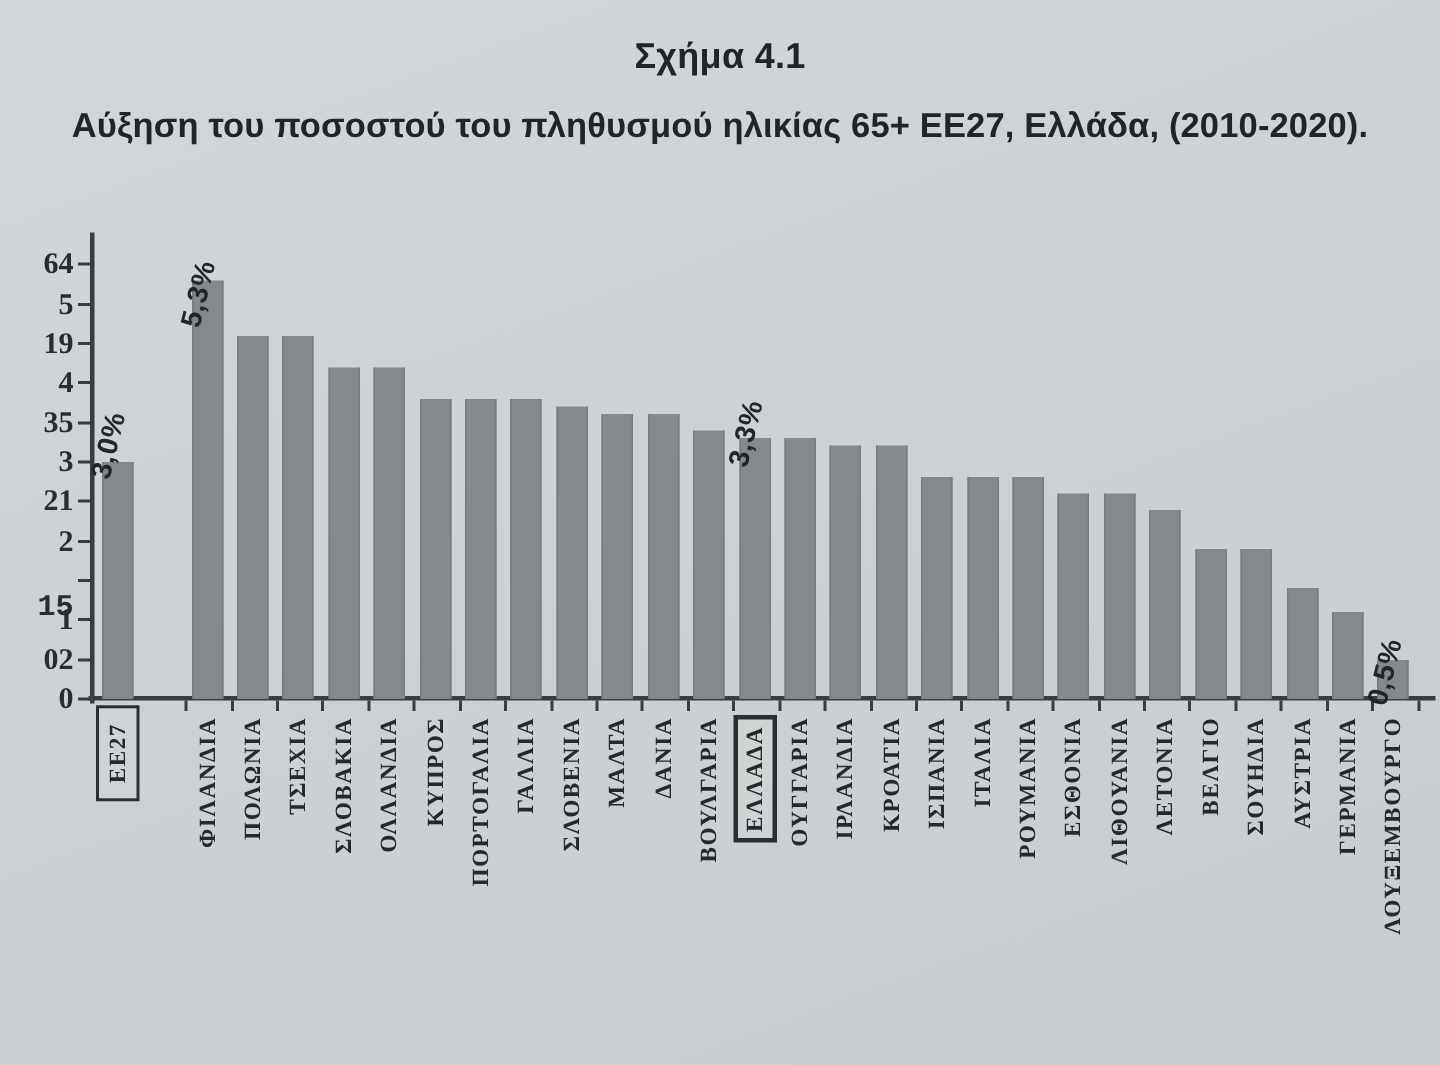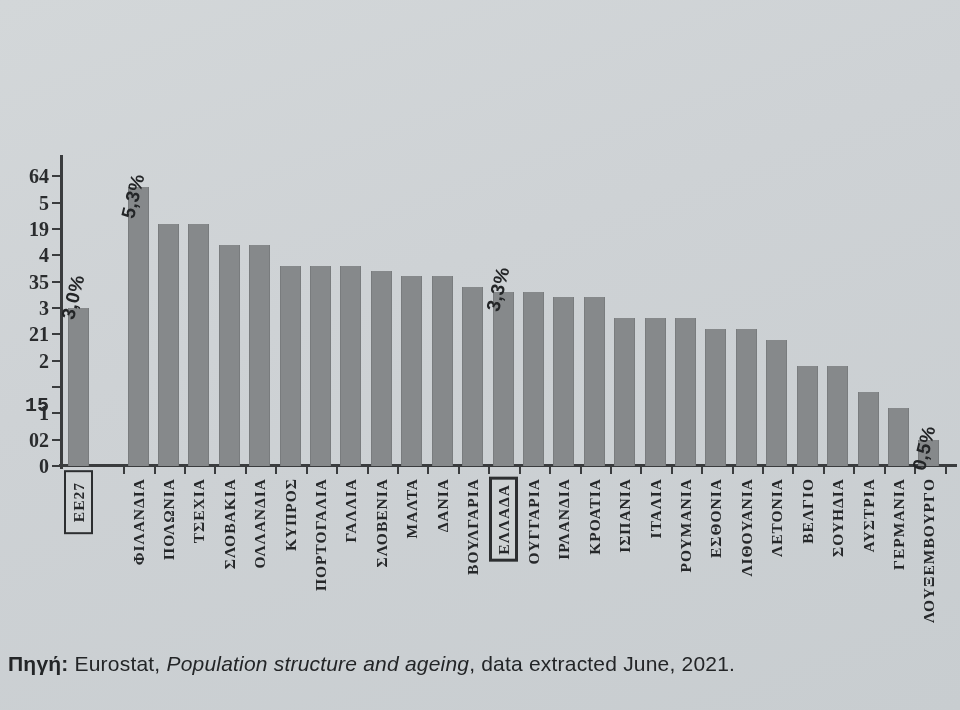--- a/index.html
+++ b/index.html
@@ -51,20 +51,22 @@
     position:absolute;left:8px;top:652px;width:944px;
     font-size:21px;color:#232527;letter-spacing:.2px;
   }
   .source .b{font-weight:bold;}
   .source .i{font-style:italic;}
 </style>
 </head>
 <body>
 
 <div class="page">
+  <div class="fig-title">Σχήμα 4.1</div>
+  <div class="fig-subtitle">Αύξηση του ποσοστού του πληθυσμού ηλικίας 65+ ΕΕ27, Ελλάδα, (2010-2020).</div>
 
   <div id="chart" class="chart">
       <div class="axis-line" style="left: 60px; top: 155px; width: 3px; height: 314px;"></div>
       <div class="axis-line" style="left: 59px; top: 464px; width: 898px; height: 3px;"></div>
       <div class="ytick" style="left: 52px; top: 465px;"></div>
       <div class="ytick-label" style="left: 9px; top: 456px;">0</div>
       <div class="ytick" style="left: 52px; top: 438.65px;"></div>
       <div class="ytick-label" style="left: 9px; top: 429.65px;">02</div>
       <div class="ytick" style="left: 52px; top: 412.3px;"></div>
       <div class="ytick-label" style="left: 9px; top: 403.3px;">1</div>
@@ -169,14 +171,13 @@
       <div class="xlabel" style="top: 478px; left: 828.16px;">ΣΟΥΗΔΙΑ</div>
       <div class="xlabel" style="top: 478px; left: 858.58px;">ΑΥΣΤΡΙΑ</div>
       <div class="xlabel" style="top: 478px; left: 889px;">ΓΕΡΜΑΝΙΑ</div>
       <div class="xlabel" style="top: 478px; left: 919.42px;">ΛΟΥΞΕΜΒΟΥΡΓΟ</div>
       <div class="vlabel" style="left: 67px; bottom: 428.1px;">3,0%</div>
       <div class="vlabel" style="left: 127px; bottom: 528.31px;">5,3%</div>
       <div class="vlabel" style="left: 492.04px; bottom: 435.91px;">3,3%</div>
       <div class="vlabel" style="left: 917.92px; bottom: 276.35px;">0,5%</div>
     </div>
 
-  <div class="source"><span class="b">Πηγή:</span><span> Eurostat, </span><span class="i">Population structure and ageing</span><span>, data extracted June, 2021.</span></div>
 </div>
 
 </body></html>

